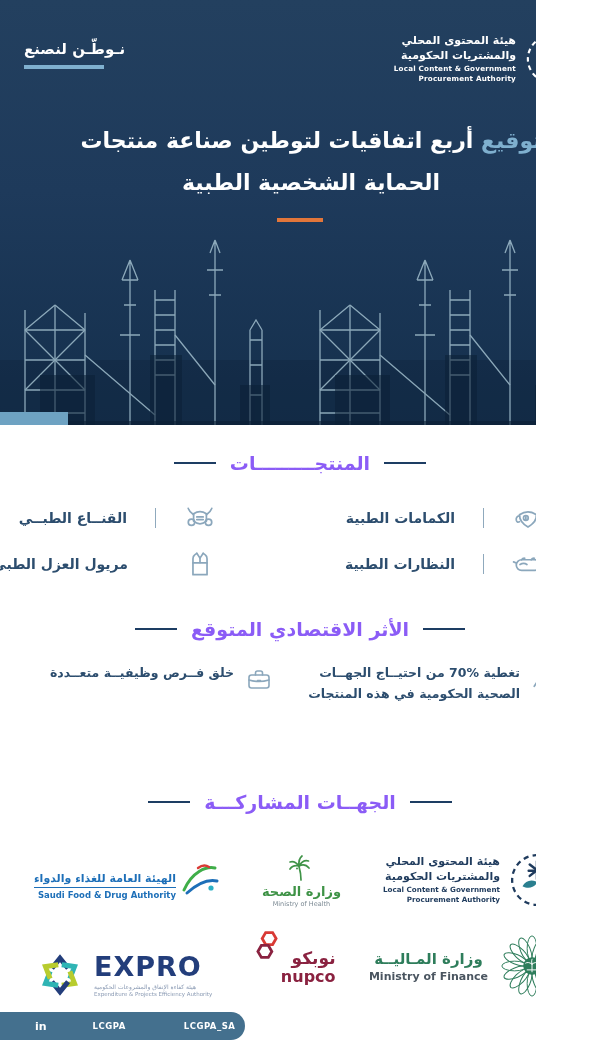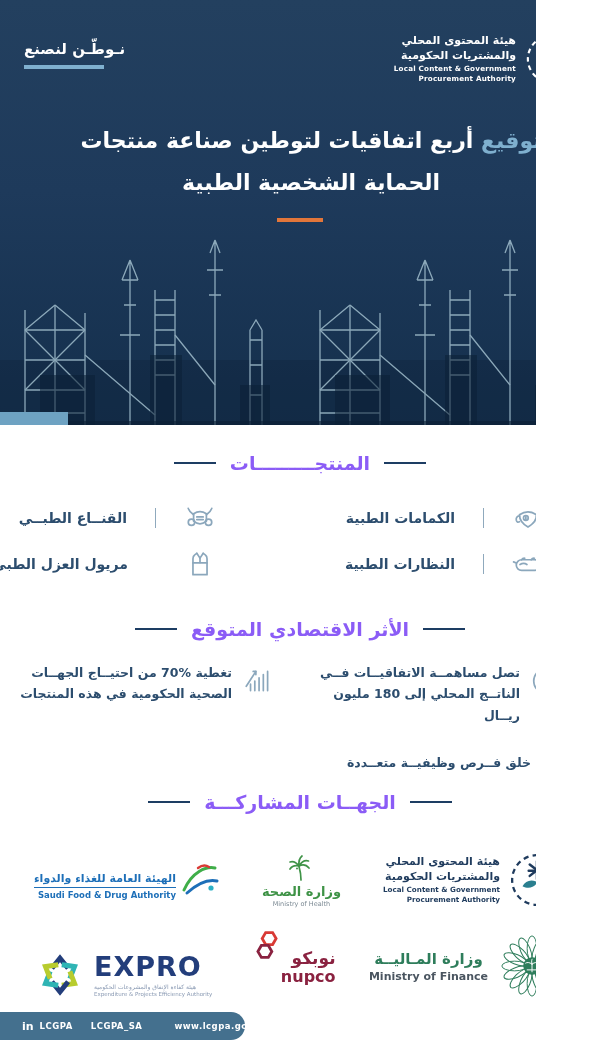--- a/index.html
+++ b/index.html
@@ -78,22 +78,22 @@
   .nupco-ar{font-size:17px;font-weight:bold;direction:rtl;line-height:1.15;}
   .nupco-en{font-size:16px;font-weight:bold;line-height:1.05;}
   .mof{display:flex;align-items:center;gap:10px;}
   .mof-text{text-align:center;}
   .mof-ar{font-size:15px;font-weight:bold;color:#2e7d5b;direction:rtl;}
   .mof-en{font-size:11px;font-weight:bold;color:#4a5560;margin-top:2px;}
 
   
   .footer-bar{position:absolute;top:1012px;left:0;width:245px;height:28px;background:#44708e;
               border-radius:0 22px 22px 0;display:flex;align-items:center;gap:6px;
-              padding-left:22px;box-sizing:border-box;color:#fff;}
-  .footer-bar .handle{font-size:8.5px;font-weight:bold;letter-spacing:.5px;}
+              padding-left:35px;box-sizing:border-box;color:#fff;}
+  .footer-bar .handle{font-size:8.5px;font-weight:bold;letter-spacing:.5px;margin-left:40px;}
   .in-glyph{font-size:11px;font-weight:bold;line-height:1;}
   .web{margin-left:26px;}
 
   .icon-steel{stroke:#8ba7bc;fill:none;stroke-width:1.6;stroke-linecap:round;stroke-linejoin:round;}
 </style>
 </head>
 <body>
 
 <div class="page">
 
@@ -212,31 +212,20 @@
     </div>
   </div>
 
   <div class="sec-head" style="top:618px;">
     <span class="dash"></span>
     <h2>الأثر الاقتصادي المتوقع</h2>
     <span class="dash"></span>
   </div>
 
   <div class="impact-grid">
-    <div class="i-item">
-      <svg width="32" height="32" viewBox="0 0 30 30" class="icon-steel">
-        <circle cx="15" cy="15" r="11.5"></circle>
-        <path d="M9 19 L13.5 14 L16.5 16 L21 10.5"></path>
-        <path d="M18 10.5 L21 10.5 L21 13.5"></path>
-      </svg>
-      <div class="i-text">
-        <div>تصل مساهمــة الاتفاقيــات فــي</div>
-        <div>الناتــج المحلي إلى 180 مليون ريــال</div>
-      </div>
-    </div>
     <div class="i-item">
       <svg width="32" height="32" viewBox="0 0 30 30" class="icon-steel">
         <path d="M8 24 V18 M12 24 V15 M16 24 V12 M20 24 V9 M24 24 V6"></path>
         <path d="M4 20 L13 6"></path>
           <path d="M10.5 6 L13 6 L13 9"></path>
       </svg>
       <div class="i-text">
         <div>تغطية %70 من احتيــاج الجهــات</div>
         <div>الصحية الحكومية في هذه المنتجات</div>
       </div>

